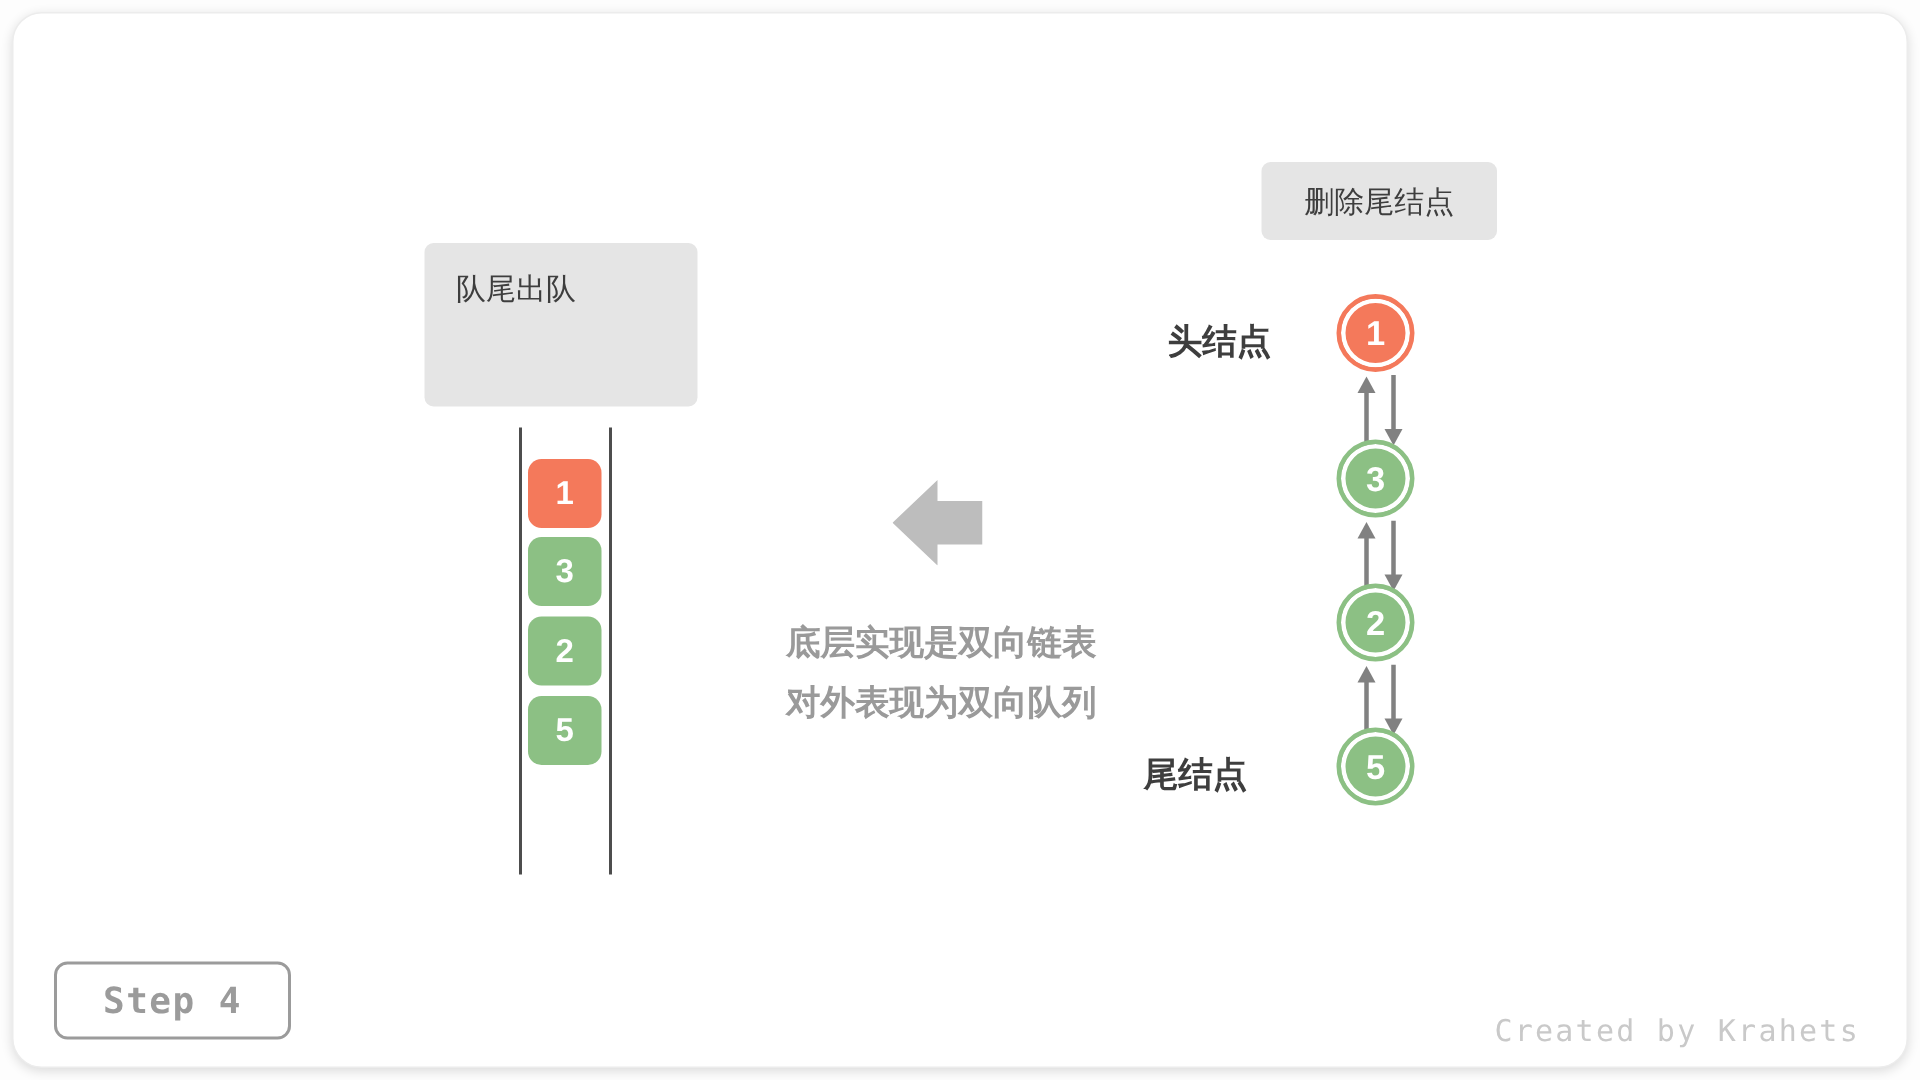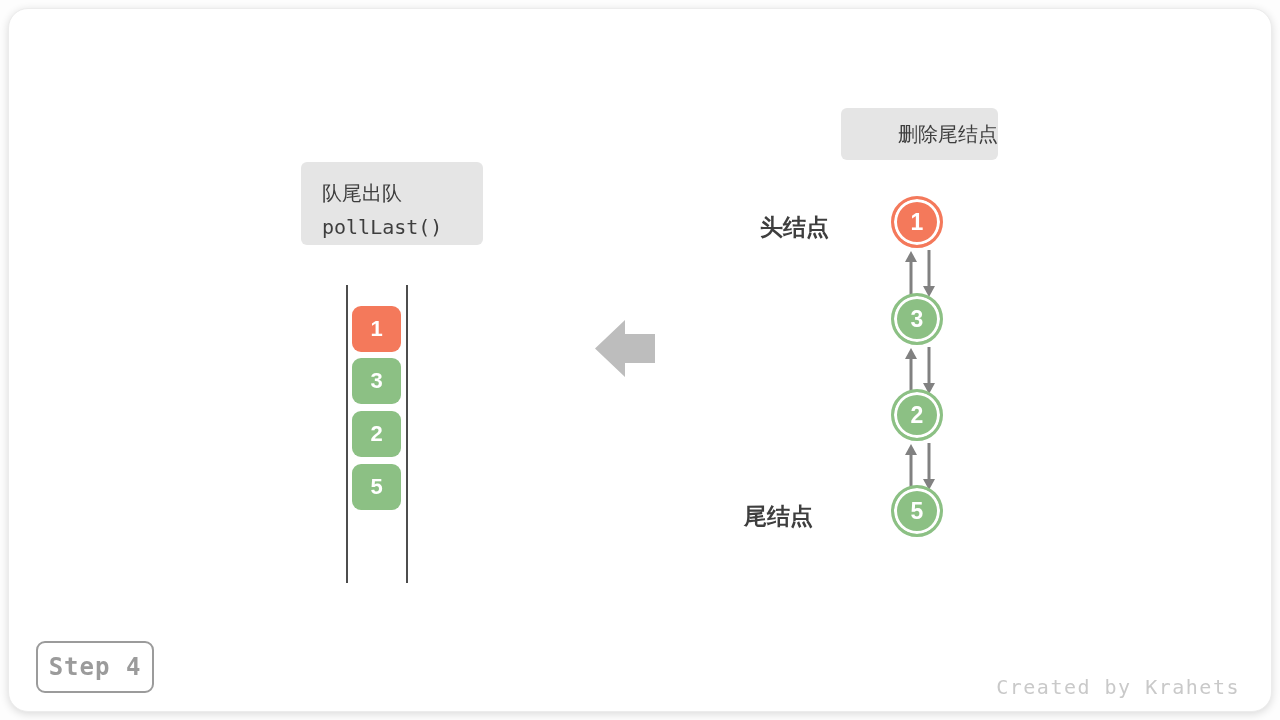--- a/index.html
+++ b/index.html
@@ -25,27 +25,27 @@
     border: 1px solid #ececec;
     box-shadow: 0 2px 8px rgba(0,0,0,0.14);
   }
 
   
   .label-box {
     position: absolute; background: var(--label_bg); border-radius: 6px;
     color: var(--text_dark); font-size: 20px;
   }
   .label-box.op {
-    left: 301px; top: 162px; width: 182px; height: 83px;
+    left: 283px; top: 162px; width: 182px; height: 109px;
     padding: 14px 0 0 21px; line-height: 34px;
   }
   .label-box.op .code { font-family: "DejaVu Sans Mono", "Liberation Mono", monospace; font-size: 20px; }
   .label-box.action {
     left: 841px; top: 108px; width: 157px; height: 52px;
-    display: flex; align-items: center; justify-content: flex-end;
+    display: flex; align-items: center; justify-content: center;
   }
 
   
   .wall { position: absolute; width: 2px; height: 298px; top: 285px; background: var(--line_dark); }
   .wall.left { left: 346px; }
   .wall.right { left: 406px; }
 
   .cell {
     position: absolute; left: 352px; width: 49px; height: 46px; border-radius: 9px;
     color: #fff; font-size: 22px; font-weight: 600;
@@ -58,21 +58,21 @@
   
   .block-arrow { position: absolute; left: 595px; top: 320px; color: var(--block_arrow); }
   .note {
     position: absolute; left: 455px; top: 408px; width: 345px;
     text-align: center; font-size: 23px; font-weight: 700;
     color: var(--note_gray); line-height: 40px;
   }
 
   
   .node-label {
-    position: absolute; width: 106px; text-align: left;
+    position: absolute; width: 106px; text-align: center;
     font-size: 23px; font-weight: 700; color: var(--text_dark);
   }
   .node-label.head { left: 760px; top: 212px; }
   .node-label.tail { left: 744px; top: 501px; }
 
   .node {
     position: absolute; left: 891px; width: 52px; height: 52px; border-radius: 50%;
     border: 3px solid; z-index: 2;
     box-shadow: inset 0 0 0 3px #ffffff;
     color: #fff; font-size: 23px; font-weight: 600;
@@ -80,53 +80,56 @@
   }
   .node.orange { background: var(--orange); border-color: var(--orange); }
   .node.green { background: var(--green); border-color: var(--green); }
   .node.n0 { top: 196px; } .node.n1 { top: 293px; } .node.n2 { top: 389px; } .node.n3 { top: 485px; }
 
   .link { position: absolute; left: 897px; color: var(--arrow_gray); z-index: 1; }
   .link.l0 { top: 250px; } .link.l1 { top: 347px; } .link.l2 { top: 443px; }
 
   
   .step-badge {
-    position: absolute; left: 36px; top: 641px; width: 118px; height: 52px;
+    position: absolute; left: 36px; top: 641px; width: 158px; height: 52px;
     background: #ffffff; border: 2px solid var(--step_gray); border-radius: 9px;
     display: flex; align-items: center; justify-content: center;
     font-family: "DejaVu Sans Mono", "Liberation Mono", monospace;
     font-size: 24px; font-weight: 700; color: var(--step_gray); letter-spacing: 1px;
   }
   .credit {
     position: absolute; right: 40px; top: 675px;
     font-family: "DejaVu Sans Mono", "Liberation Mono", monospace;
     font-size: 20px; color: var(--credit_gray); letter-spacing: 1.5px;
   }
 </style>
 </head>
 <body>
 
 <div class="stage">
   <div class="card"></div>
 
   <div class="label-box op">
     <div>队尾出队</div>
-    <div class="code">pollLast()</div>
   </div>
 
   <div class="wall left"></div>
   <div class="wall right"></div>
   <div class="cell orange c0">1</div>
   <div class="cell green c1">3</div>
   <div class="cell green c2">2</div>
   <div class="cell green c3">5</div>
 
   <svg class="block-arrow" width="60" height="57" viewBox="0 0 60 57">
     <polygon points="0,28.5 30,0 30,14 60,14 60,43 30,43 30,57" fill="currentColor"></polygon>
   </svg>
+  <div class="note">
+    <div>底层实现是双向链表</div>
+    <div>对外表现为双向队列</div>
+  </div>
 
   <div class="label-box action">
     <span>删除尾结点</span>
   </div>
 
   <div class="node-label head">头结点</div>
   <div class="node-label tail">尾结点</div>
 
   <svg class="link l0" width="46" height="48" viewBox="0 0 46 48">
     <line x1="14" y1="10" x2="14" y2="48" stroke="currentColor" stroke-width="3"></line>

